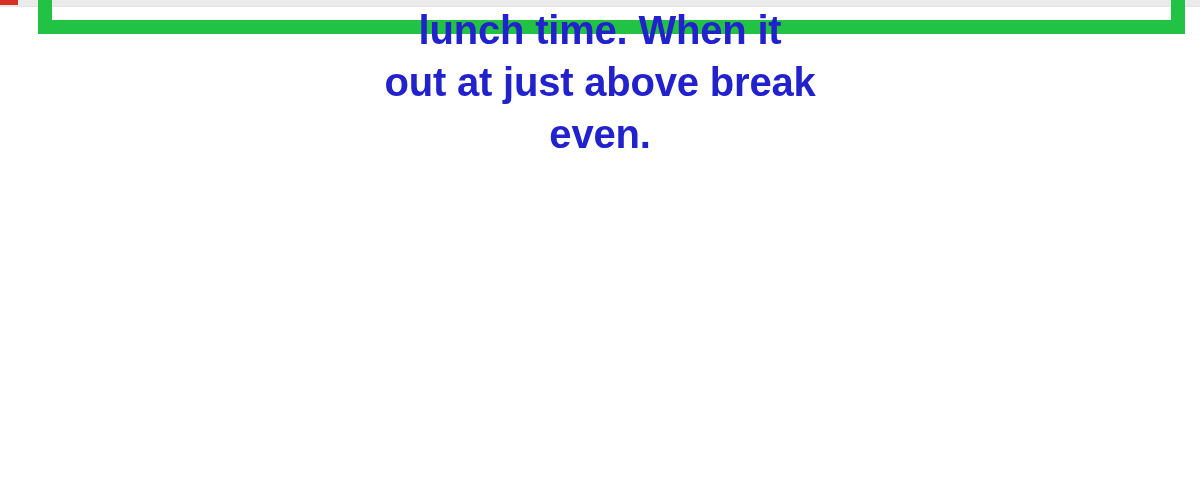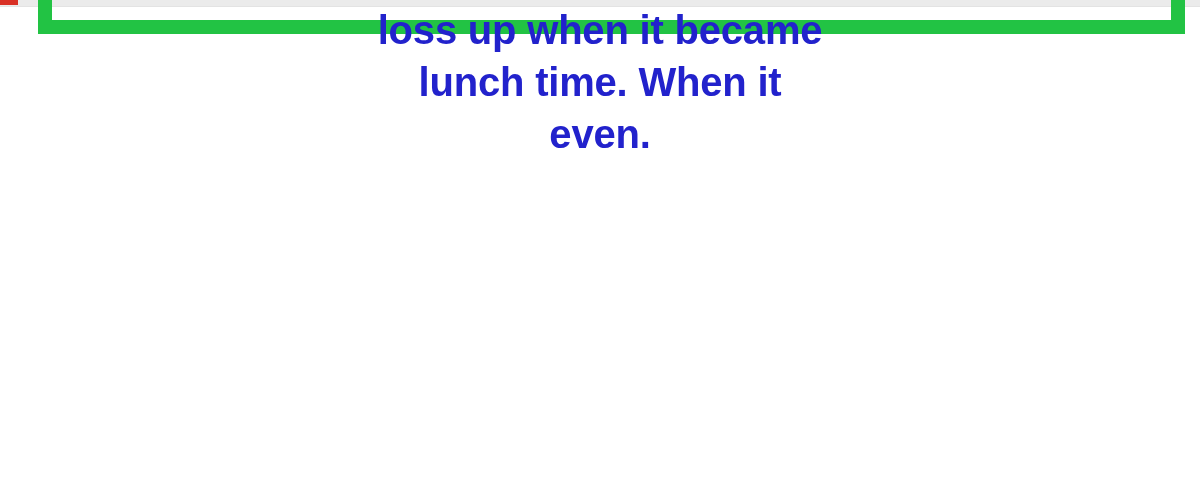--- a/index.html
+++ b/index.html
@@ -78,18 +78,18 @@
 
 <div id="screenshot" style="background: rgb(255, 255, 255);">
 
   <div class="chrome-strip" style="background: rgb(235, 235, 235); border-bottom-color: rgb(227, 227, 227);"></div>
 
   <div class="red-marker-fragment" style="background: rgb(217, 48, 37);"></div>
 
   <div class="green-box" style="border-color: rgb(34, 195, 68); border-width: 14px;"></div>
 
   <div class="caption" style="color: rgb(34, 34, 204);">
-    <span class="caption-line">loss up when it became</span>
     <span class="caption-line">lunch time. When it</span>
+    <span class="caption-line">out at just above break</span>
     <span class="caption-line">even.</span>
   </div>
 
 </div>
 
 </body></html>

